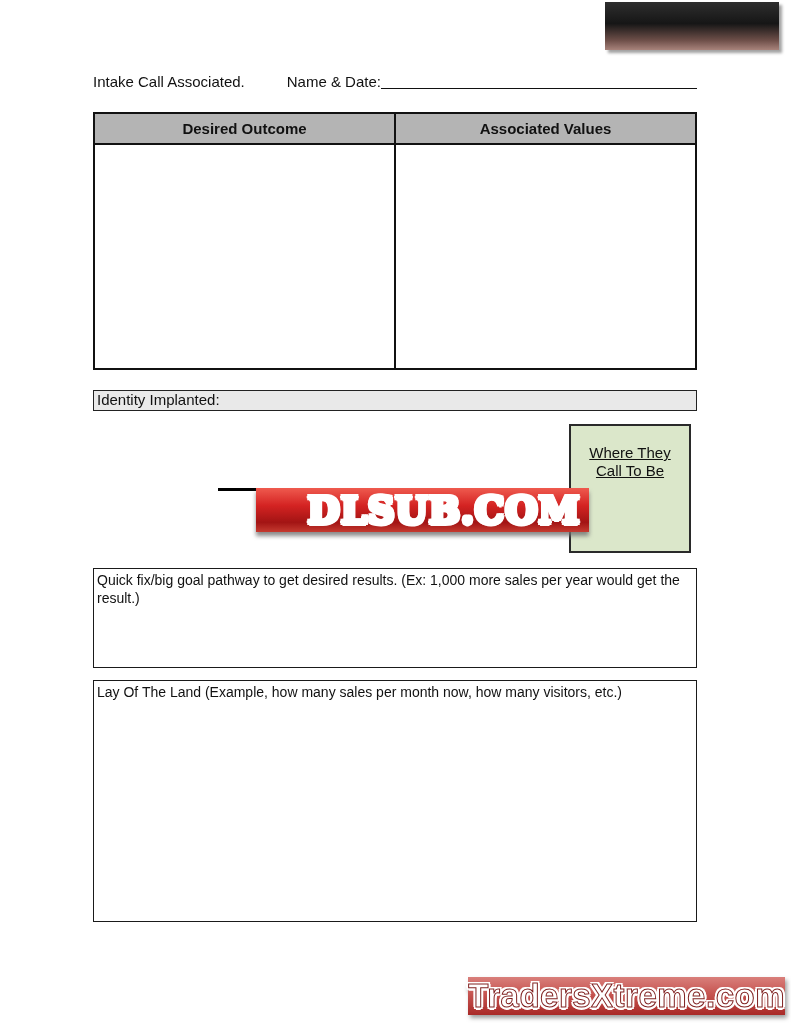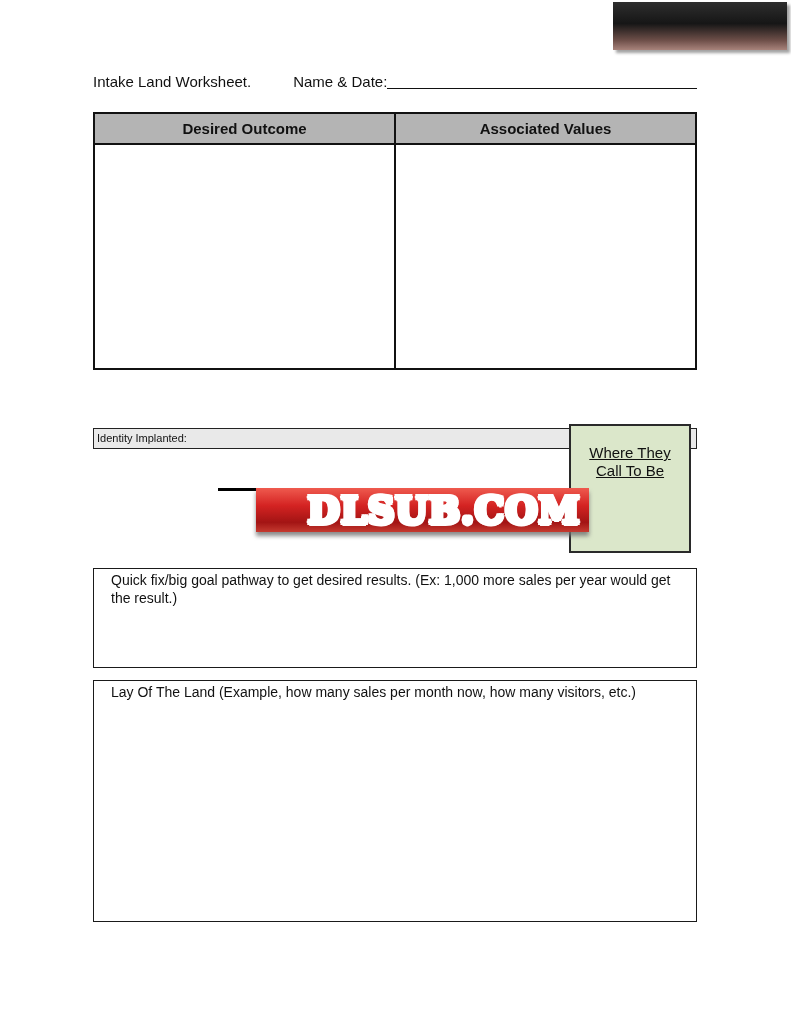--- a/index.html
+++ b/index.html
@@ -12,21 +12,21 @@
     overflow:hidden;
   }
   .gradtext{
     -webkit-background-clip:text;
     background-clip:text;
     color:transparent;
     display:inline-block;
   }
   
   .tc4s{
-    position:absolute;top:2px;right:4px;
+    position:absolute;top:2px;right:12px;
     font-size:42px;font-weight:bold;letter-spacing:-1px;
     background:linear-gradient(180deg,#2e2e2e 0%,#161616 45%,#6e4f49 80%,#a8837b 100%);
     filter:drop-shadow(3px 3px 1.5px rgba(130,130,130,0.75));
   }
   
   .title-row{
     position:absolute;left:93px;top:72px;width:604px;
     display:flex;align-items:baseline;
     font-size:15px;line-height:20px;
   }
@@ -47,21 +47,21 @@
     border-bottom:2px solid #111;
     font-weight:bold;font-size:15px;
     display:flex;align-items:center;justify-content:center;
   }
   .outcome-table .th.first, .outcome-table .td.first{border-right:2px solid #111;}
   .outcome-table .td{background:#fff;}
   
   .identity-bar{
     position:absolute;left:93px;top:390px;width:604px;height:21px;
     background:#e9e9e9;border:1.5px solid #222;box-sizing:border-box;
-    font-size:11px;line-height:18px;padding-left:3px;margin-top:38px;
+    font-size:15px;line-height:18px;padding-left:3px;
   }
   
   .flow-left{
     position:absolute;left:96px;top:427px;width:122px;height:130px;
     background:#fbd3d1;border:2px solid #2a2a2a;box-sizing:border-box;
     font-size:15px;text-align:center;padding-top:2px;
   }
   .flow-right{
     position:absolute;left:569px;top:424px;width:122px;height:129px;
     background:#dbe7ca;border:2px solid #2a2a2a;box-sizing:border-box;
@@ -81,21 +81,21 @@
       -2px -2px 0 #fff, 2px -2px 0 #fff, -2px 2px 0 #fff, 2px 2px 0 #fff,
       -2.5px 0 0 #fff, 2.5px 0 0 #fff, 0 -2.5px 0 #fff, 0 2.5px 0 #fff;
     filter:drop-shadow(0 4px 2px rgba(110,110,110,0.8));
     padding-left:43px;
   }
   
   .note-box{
     position:absolute;left:93px;width:604px;
     border:1.5px solid #1a1a1a;box-sizing:border-box;
     background:#fff;font-size:14px;line-height:18px;
-    padding:2px 17px;
+    padding:2px 3px;
   }
   .quick-fix{top:568px;height:100px;}
   .lay-land{top:680px;height:242px;}
   
   .tradersxtreme{
     position:absolute;top:977px;right:6px;
     font-size:33px;font-weight:bold;letter-spacing:0.5px;
     background:linear-gradient(180deg,#d97f7b 0%,#c65450 45%,#a92a28 100%);
     -webkit-text-stroke:1px #7e1d1c;
     text-shadow:
@@ -105,21 +105,21 @@
   }
 </style>
 </head>
 <body>
 
 <div class="page">
 
   <div class="tc4s gradtext">TC4S.net</div>
 
   <div class="title-row">
-    <span class="worksheet-title">Intake Land Worksheet.</span>
+    <span class="worksheet-title">Intake Call Associated.</span>
     <span class="name-date">Name &amp; Date:</span>
     <span class="fill-line"></span>
   </div>
 
   <div class="outcome-table">
     <div class="th first">Desired Outcome</div>
     <div class="th">Associated Values</div>
     <div class="td first"></div>
     <div class="td"></div>
   </div>
@@ -133,14 +133,15 @@
     <span class="u">Where They</span><br>
     <span class="u">Call To Be</span>
   </div>
 
   <div class="dlsub gradtext">DLSUB.COM</div>
 
   <div class="note-box quick-fix">Quick fix/big goal pathway to get desired results. (Ex: 1,000 more sales per year would get the result.)</div>
 
   <div class="note-box lay-land">Lay Of The Land (Example, how many sales per month now, how many visitors, etc.)</div>
 
+  <div class="tradersxtreme gradtext">TradersXtreme.com</div>
 
 </div>
 
 </body></html>

